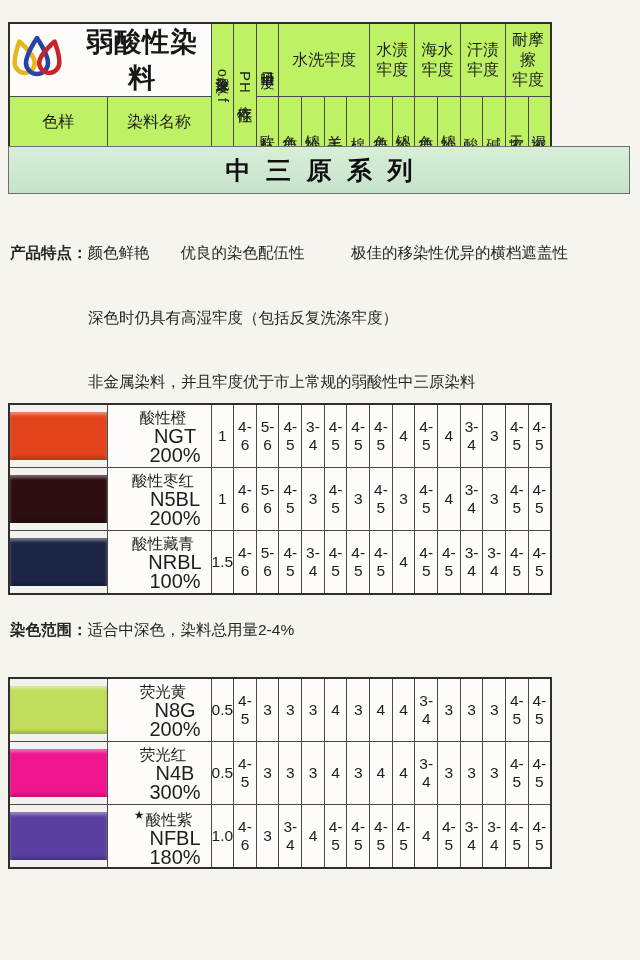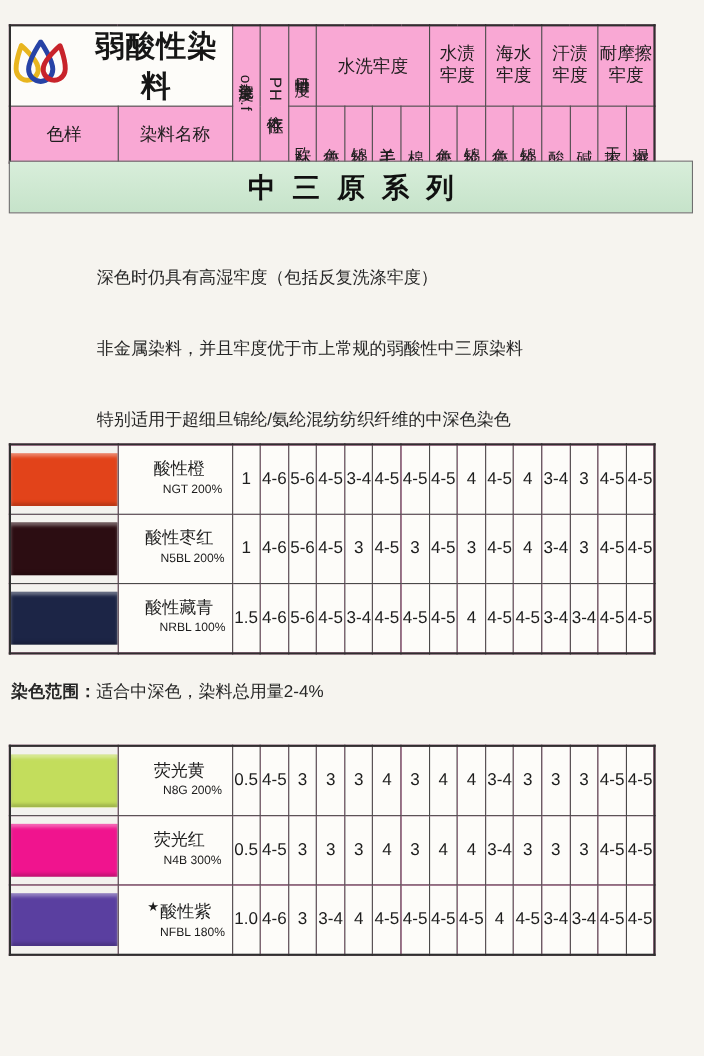--- a/index.html
+++ b/index.html
@@ -7,21 +7,21 @@
     width:640px;height:960px;
     background:#f6f4ef;
     font-family:"Liberation Sans","DejaVu Sans",sans-serif;
     color:#1d1d1d;
     position:relative;
     overflow:hidden;
   }
   #page{position:absolute;inset:0;}
 
   
-  table{border-collapse:collapse;table-layout:fixed;width:588px;background:#f9a8d4;}
+  table{border-collapse:collapse;table-layout:fixed;width:544px;background:#bef264;}
   td,th{border:1px solid #4a4a4a;padding:0;vertical-align:middle;text-align:center;
         font-weight:normal;color:#1d1d1d;overflow:hidden;}
   .outer{border:2px solid #2f2f2f;}
   col.c-sample{width:98px;}
   col.c-name{width:104px;}
 
   
   #header-table{position:absolute;left:8px;top:22px;}
   #header-table tr.r1 td{height:62px;}
   #header-table tr.r2 td{height:50px;font-size:16px;}
@@ -52,21 +52,21 @@
   .tlabel{font-weight:bold;flex:0 0 auto;}
   .tindent2{padding-left:78px;}
 
   
   .dye-table td{height:56px;font-size:15.5px;}
   .swatch-cell{padding:3px 0;background:#f3f2ee;}
   .swatch{height:48px;width:100%;
           box-shadow:inset 0 3px 3px rgba(255,255,255,.35), inset 0 -3px 3px rgba(0,0,0,.18);}
   .name-cell{text-align:center;padding-left:8px;background:#fdfcf9;}
   .dye-name{font-size:15.5px;line-height:19px;position:relative;}
-  .dye-code{font-size:11px;line-height:19px;margin-left:24px;}
+  .dye-code{font-size:20px;line-height:19px;margin-left:24px;}
   .star{font-size:12px;vertical-align:6px;margin-right:1px;}
   .val{background:#fdfcf9;}
 
   #deep-table{position:absolute;left:8px;top:403px;}
   #fluo-table{position:absolute;left:8px;top:677px;padding-left:13px;}
 </style>
 </head>
 <body>
 
 <div id="page">
@@ -129,20 +129,24 @@
       <td><span class="vupright">碱</span></td>
       <td><span class="vupright">干擦</span></td>
       <td><span class="vupright">湿擦</span></td>
     </tr>
   </tbody>
     </table>
 
   <div class="banner" style="top:146px">中三原系列</div>
 
   <div class="textblock" style="top:199px">
+    <div class="tline">
+      <span class="tlabel">产品特点：</span>
+      <span>颜色鲜艳　　优良的染色配伍性　　　极佳的移染性优异的横档遮盖性</span>
+    </div>
     <div class="tindent2">深色时仍具有高湿牢度（包括反复洗涤牢度）</div>
     <div class="tindent2">非金属染料，并且牢度优于市上常规的弱酸性中三原染料</div>
     <div class="tindent2">特别适用于超细旦锦纶/氨纶混纺纺织纤维的中深色染色</div>
     <div class="tline">
       <span class="tlabel">染色范围：</span>
       <span>中色：具有良好的日晒牢度、高湿牢度</span>
     </div>
     <div class="tindent2">深色：各类纤维、具有高湿牢度（较深的颜色需要后处理、需固色）</div>
   </div>
 

